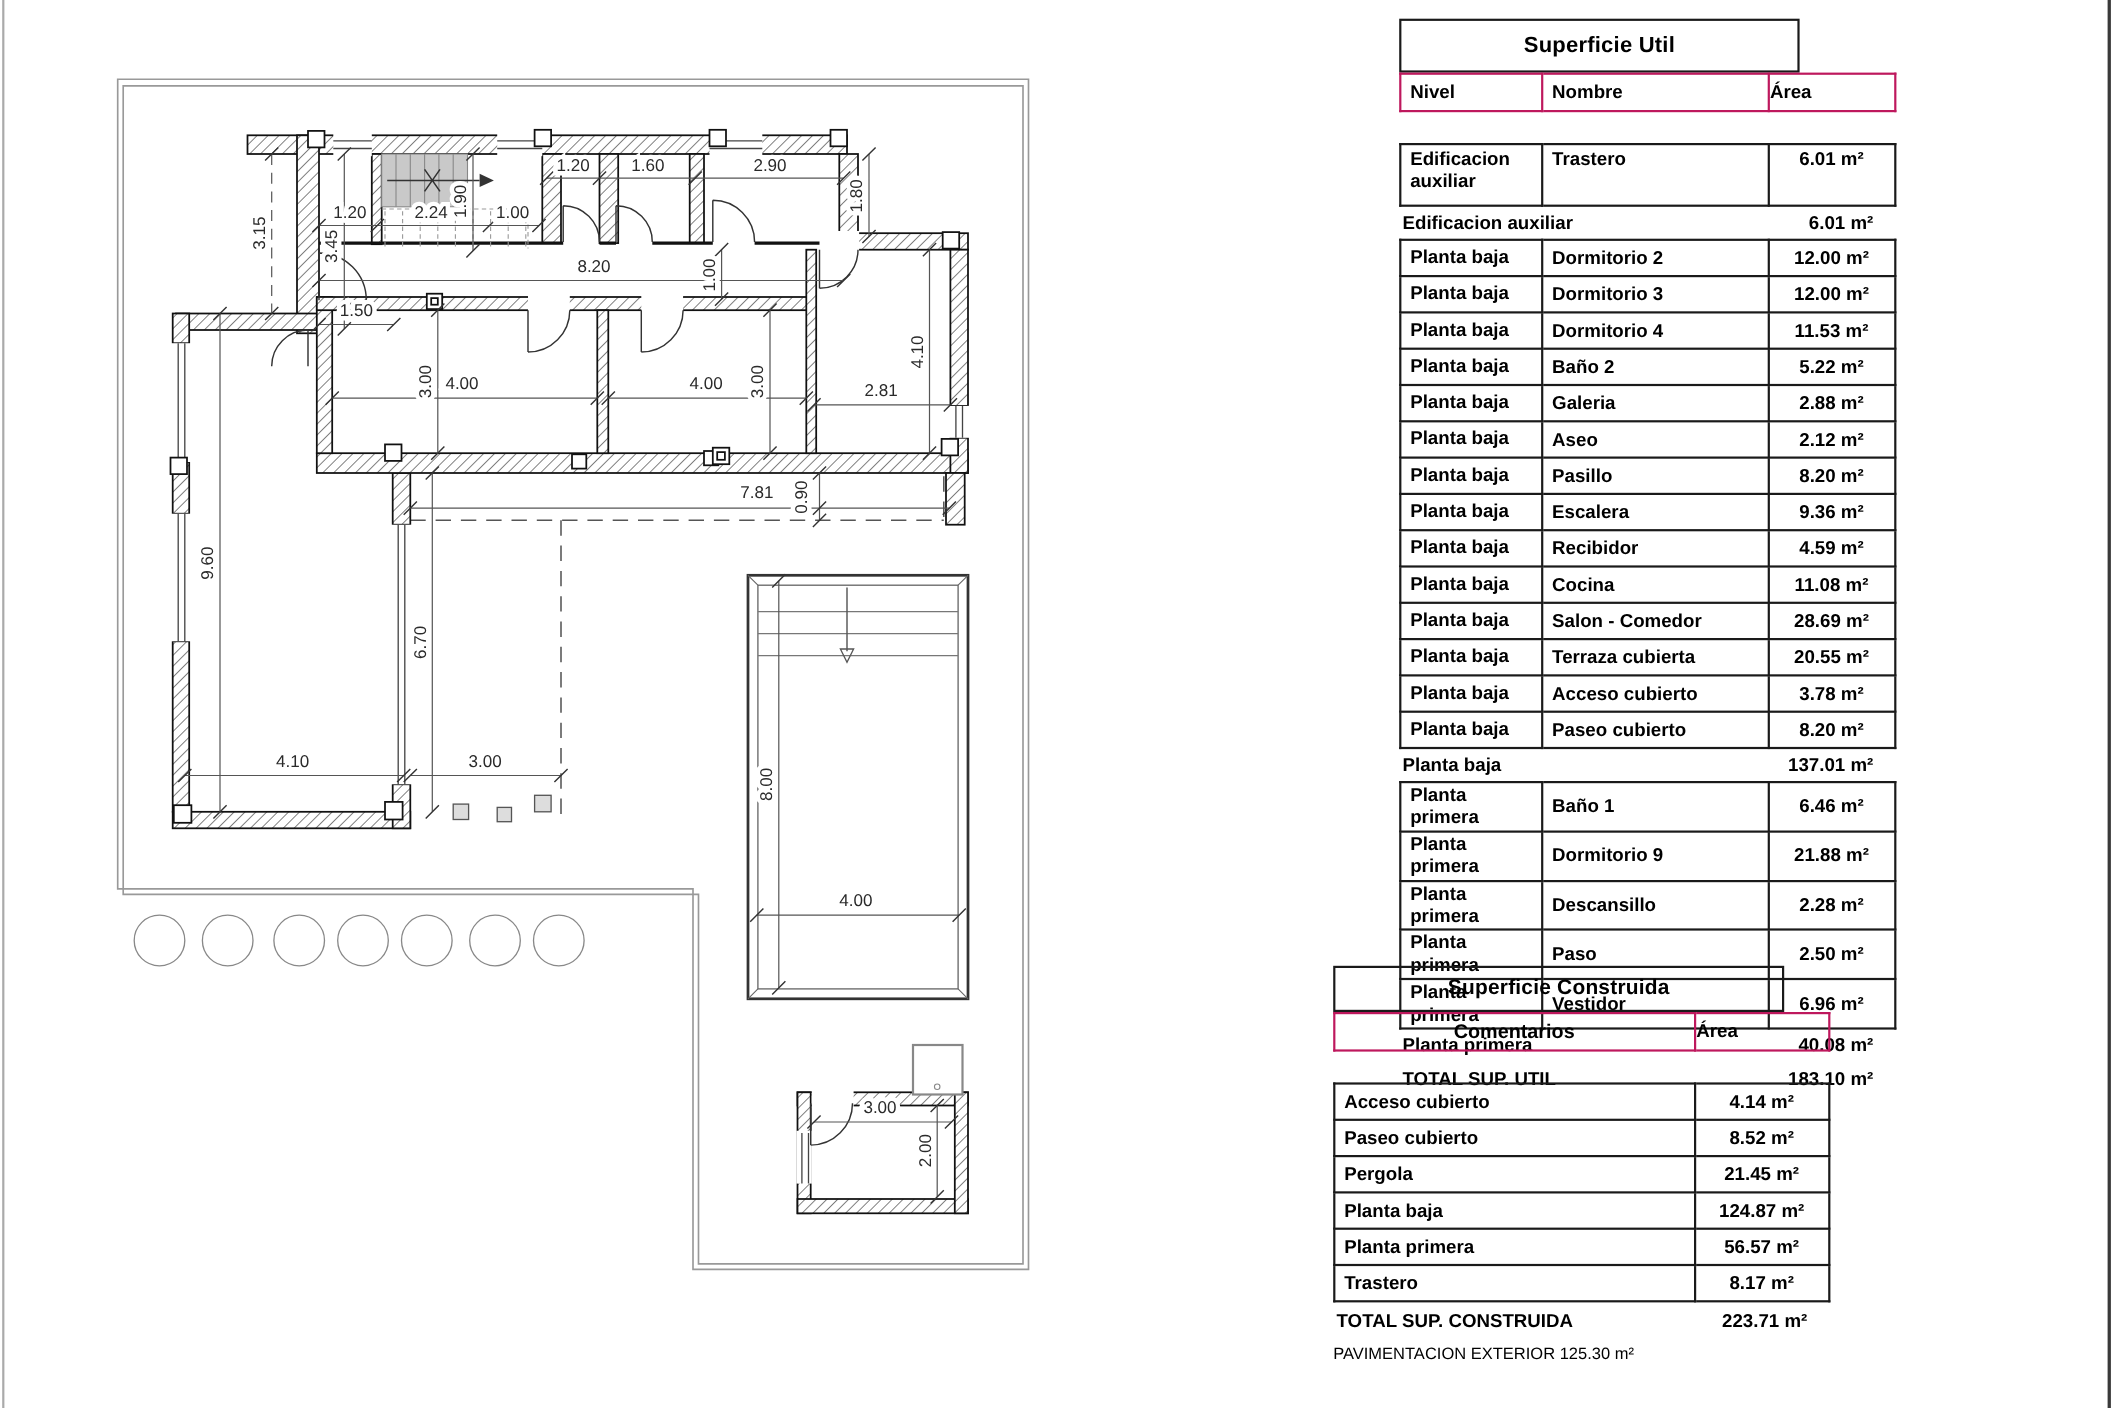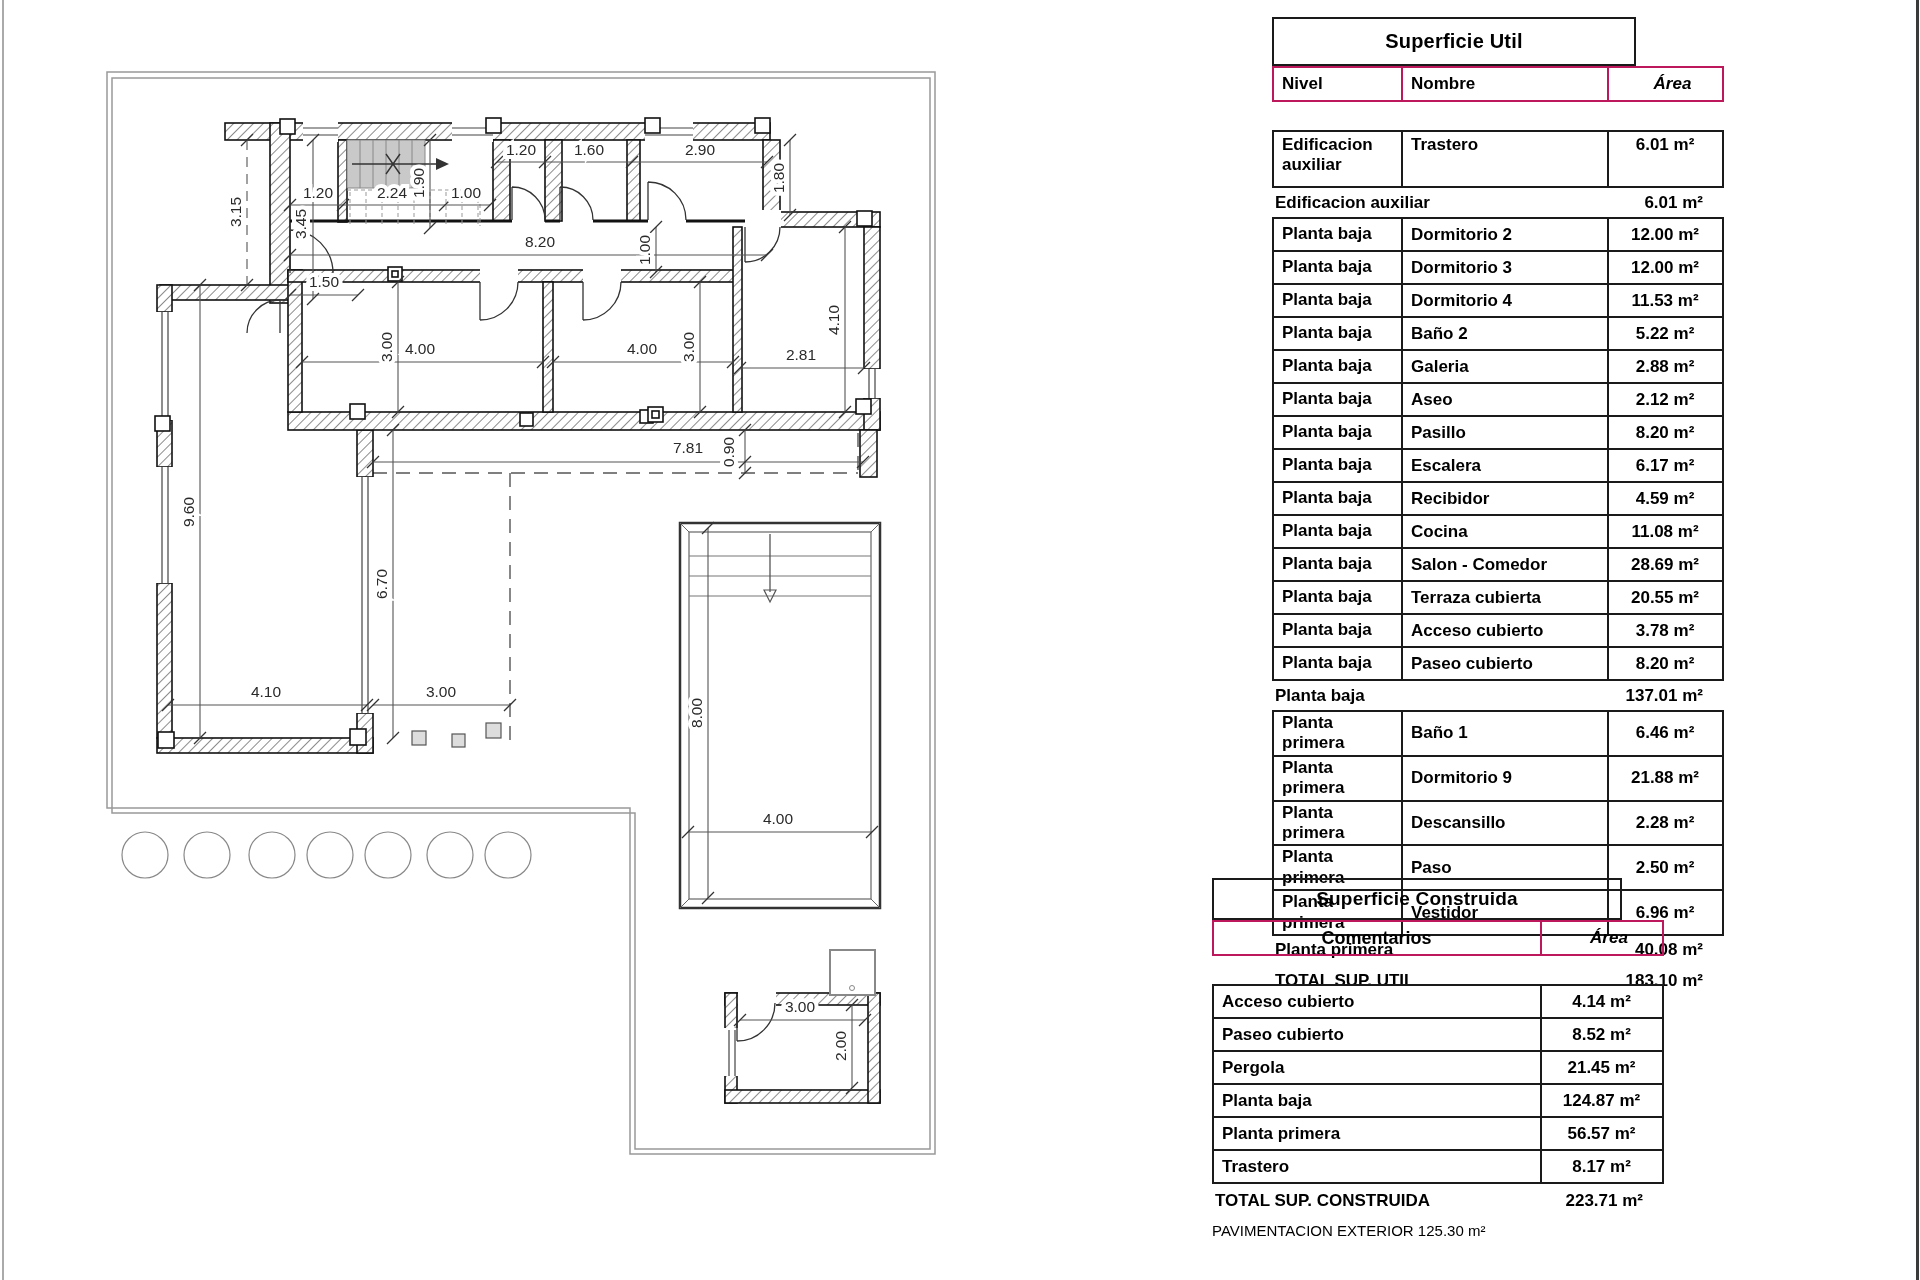--- a/index.html
+++ b/index.html
@@ -17,21 +17,21 @@
 
   
   .tblbox{position:absolute;color:#000;font-weight:bold;}
   .t-title{border:2px solid #1a1a1a;height:45px;display:flex;align-items:center;justify-content:center;
       font-size:20px;letter-spacing:.2px;}
   .t-title.small{height:38px;font-size:19px;}
   table{border-collapse:collapse;table-layout:fixed;width:450px;}
   td{font-size:17px;overflow:hidden;white-space:nowrap;}
   td.wrap{white-space:normal;line-height:1.2;}
   .hrow td{border:2px solid #be185d;height:30px;padding-left:8px;}
-  .hrow td.c{text-align:center;padding-left:15px;font-style:italic;}
+  .hrow td.c{text-align:left;padding-left:0;}
   .hrow td.light{font-weight:bold;font-size:18px;text-align:center;padding-left:0;}
   .bodytbl{margin-top:28px;}
   tr.data td{border:2px solid #1a1a1a;height:29px;padding-left:8px;vertical-align:middle;}
   tr.data td.val{text-align:center;padding-left:0;}
   tr.data.tall td{height:50px;vertical-align:top;padding-top:3px;}
   tr.subtotal td,tr.total td{border:none;padding-left:2px;}
   tr.subtotal td{height:27px;}
   tr.total td{height:31px;}
   tr.subtotal td.val,tr.total td.val{text-align:right;padding-right:20px;}
   #footer-note{position:absolute;left:1212px;top:1222px;font-size:15px;font-weight:normal;color:#000;}
@@ -310,21 +310,21 @@
           <td class="val">2.12 m²</td>
         </tr>
         <tr class="data">
           <td class="wrap">Planta baja</td>
           <td>Pasillo</td>
           <td class="val">8.20 m²</td>
         </tr>
         <tr class="data">
           <td class="wrap">Planta baja</td>
           <td>Escalera</td>
-          <td class="val">6.17 m²</td>
+          <td class="val">9.36 m²</td>
         </tr>
         <tr class="data">
           <td class="wrap">Planta baja</td>
           <td>Recibidor</td>
           <td class="val">4.59 m²</td>
         </tr>
         <tr class="data">
           <td class="wrap">Planta baja</td>
           <td>Cocina</td>
           <td class="val">11.08 m²</td>

